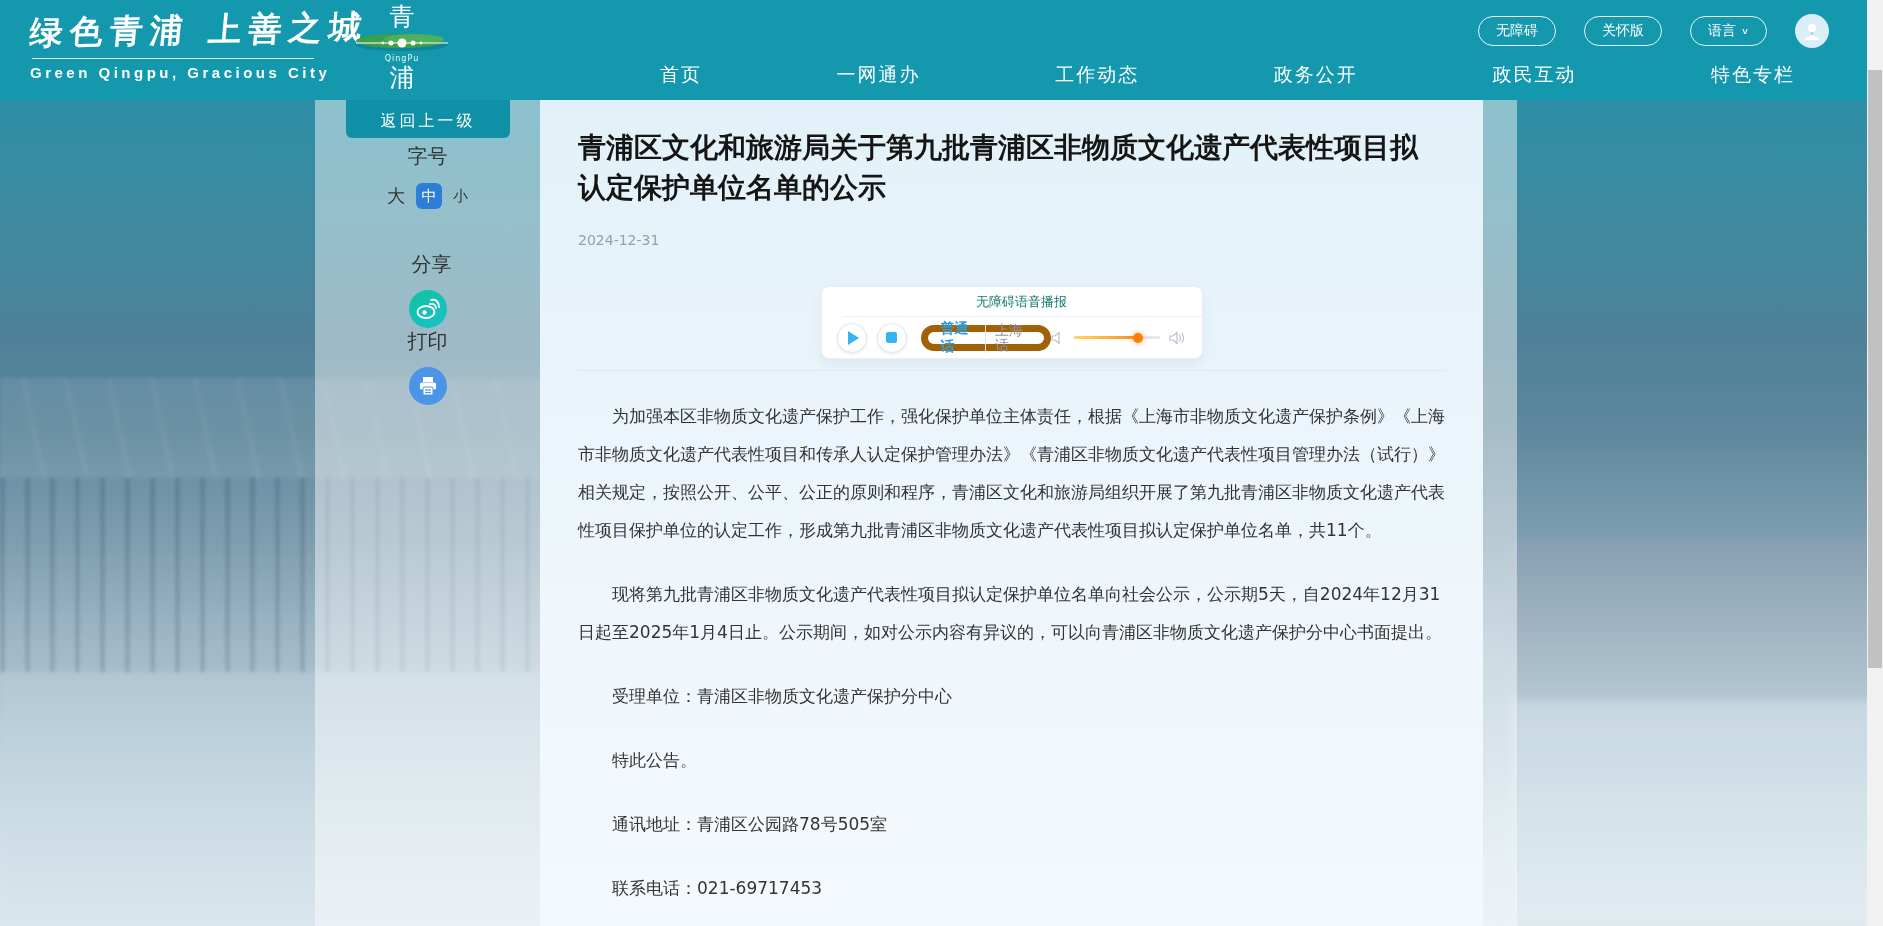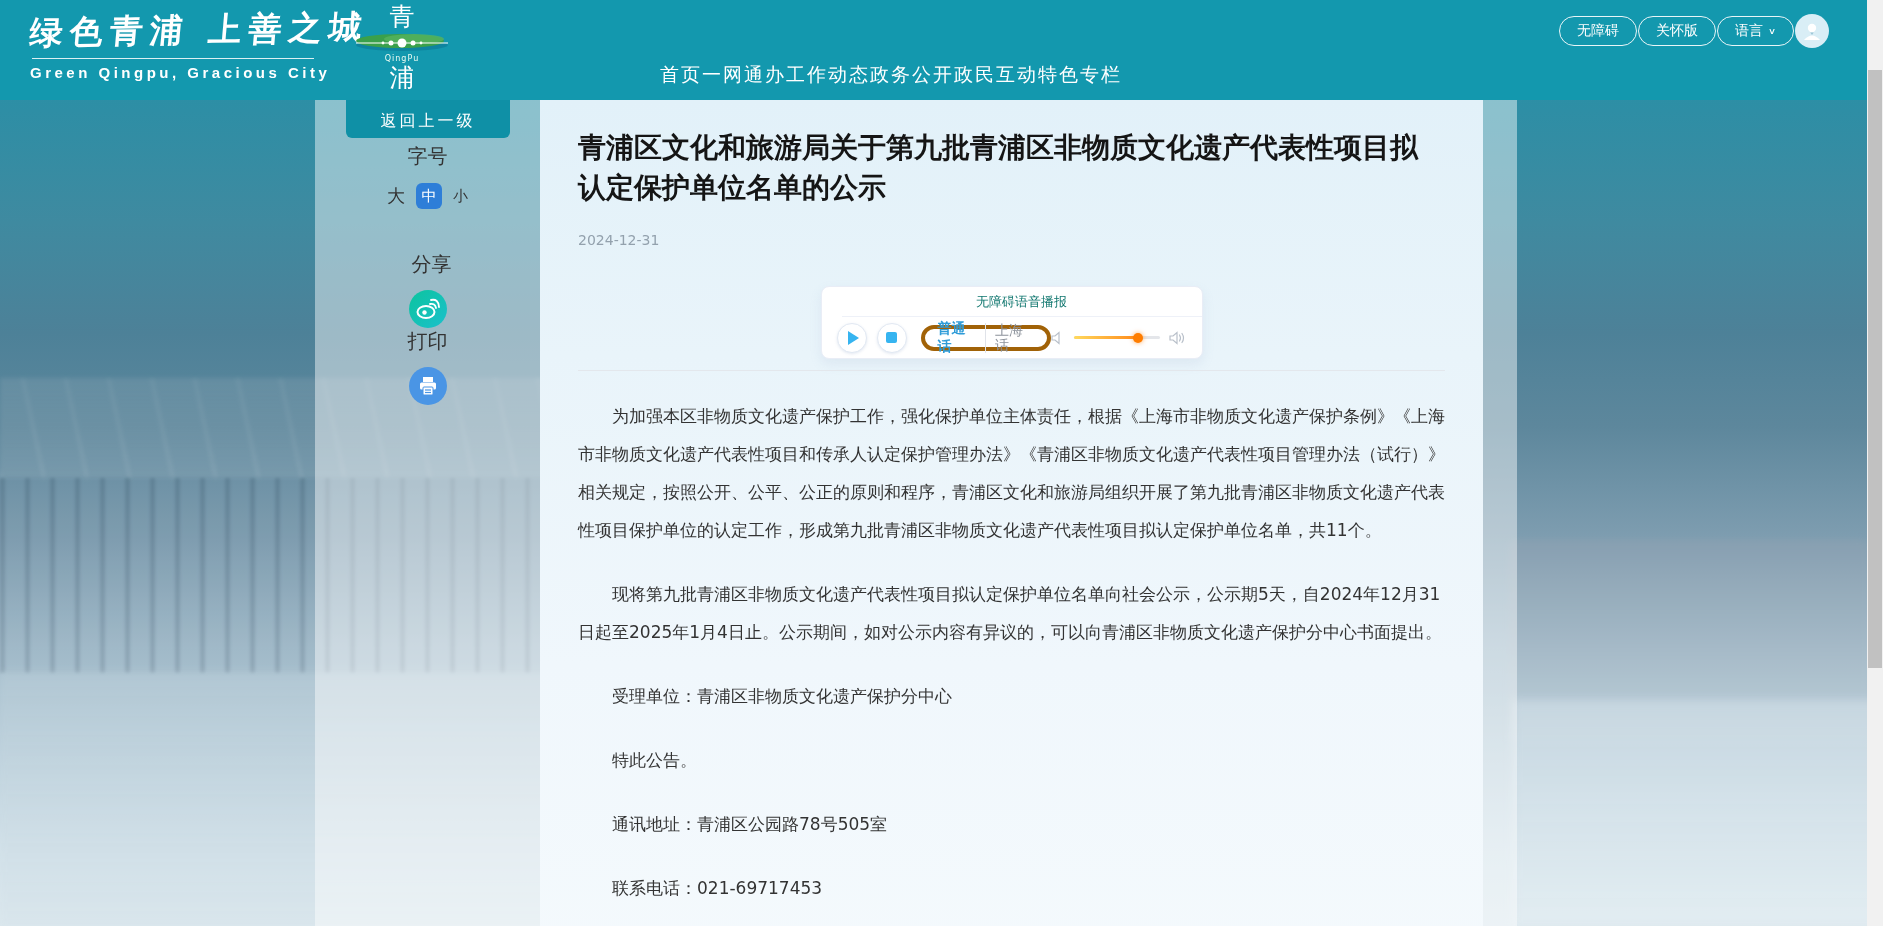--- a/index.html
+++ b/index.html
@@ -29,24 +29,24 @@
   .slogan-cn { font-size:33px; font-weight:bold; letter-spacing:7px; transform:skewX(-6deg) rotate(-1deg); white-space:nowrap; }
   .brand-divider { width:282px; height:1px; background:rgba(255,255,255,.85); margin:5px 0 5px 2px; }
   .slogan-en { font-family:Liberation Sans, sans-serif; font-size:15px; font-weight:600; letter-spacing:3.5px; white-space:nowrap; }
 
   .logo { position:absolute; left:352px; top:4px; width:100px; text-align:center; color:#fff; z-index:26; line-height:1; }
   .logo-top { font-size:25px; }
   .logo svg { display:block; margin:3px auto 0; }
   .logo-sub { font-size:8px; color:#eafbf1; letter-spacing:1px; margin-top:1px; }
   .logo-bottom { font-size:25px; margin-top:2px; }
 
-  nav.main-nav { position:absolute; left:660px; right:72px; bottom:12px; display:flex; }
+  nav.main-nav { position:absolute; left:660px; right:72px; bottom:12px; display:flex; justify-content:space-between; }
   nav.main-nav a { color:#fff; font-size:19px; letter-spacing:2px; text-decoration:none; cursor:pointer; }
 
-  .actions { position:absolute; top:14px; right:38px; display:flex; align-items:center; gap:1px; }
+  .actions { position:absolute; top:14px; right:38px; display:flex; align-items:center; gap:28px; }
   .pill { height:30px; padding:0 17px; border:1px solid rgba(255,255,255,.9); border-radius:16px;
           background:transparent; color:#fff; font-size:14px; display:flex; align-items:center; gap:5px; cursor:pointer;
           font-family:inherit; }
   .pill .chev { font-size:11px; transform:scaleY(.8); }
   .avatar { width:34px; height:34px; border-radius:50%; background:#d9eef6; display:flex; align-items:center; justify-content:center; cursor:pointer; border:none; }
 
   
   .wrapper { position:absolute; left:315px; top:100px; width:1202px; min-height:900px;
              background:rgba(255,255,255,.45); display:flex; padding-right:34px; z-index:5; }
   aside { width:225px; flex:none; position:relative; padding-top:43px; text-align:center; }
@@ -75,21 +75,21 @@
             box-shadow:0 5px 12px rgba(140,165,200,.14); }
   .player-head { height:30px; line-height:30px; text-align:center; font-size:13px; color:#0f766e;
                  border-bottom:1px solid #eef1f8;margin-left:20px; }
   .player-body { height:41px; display:flex; align-items:center; padding:0 15px; }
   .ctrl { width:30px; height:30px; border-radius:50%; border:1px solid #e2e9f3; background:#fff; cursor:pointer;
           display:flex; align-items:center; justify-content:center; box-shadow:0 1px 3px rgba(160,180,210,.3); flex:none; }
   .ctrl + .ctrl { margin-left:10px; }
   .play-tri { width:0; height:0; border-left:11px solid #36b4f0; border-top:7px solid transparent;
               border-bottom:7px solid transparent; margin-left:3px; }
   .stop-sq { width:11px; height:11px; background:#36b4f0; border-radius:2px; }
-  .lang-pill { margin-left:14px; height:26px; border:4px solid #a16207; border-radius:14px; display:flex;
+  .lang-pill { margin-left:14px; height:26px; border:7px solid #a16207; border-radius:14px; display:flex;
                align-items:center; font-size:14px; background:#fff; }
   .lang-main { padding:0 9px 0 13px; color:#2f9cd8; font-weight:bold; cursor:pointer; }
   .lang-alt { padding:0 13px 0 9px; color:#8d939c; border-left:1px solid #e0e3e9; line-height:15px; cursor:pointer; }
   .vol { margin-left:auto; display:flex; align-items:center; gap:9px; }
   .vol-track { position:relative; width:86px; height:3px; background:#e4e6ea; border-radius:2px; cursor:pointer; }
   .vol-fill { position:absolute; left:0; top:0; height:100%; width:75%; border-radius:2px;
               background:linear-gradient(90deg,#ffd95e,#ff8a1a); }
   .vol-handle { position:absolute; top:50%; left:75%; transform:translate(-50%,-50%); width:10px; height:10px;
                 border-radius:50%; background:#ff7d00; box-shadow:0 0 5px rgba(255,125,0,.65); cursor:pointer; }
 

